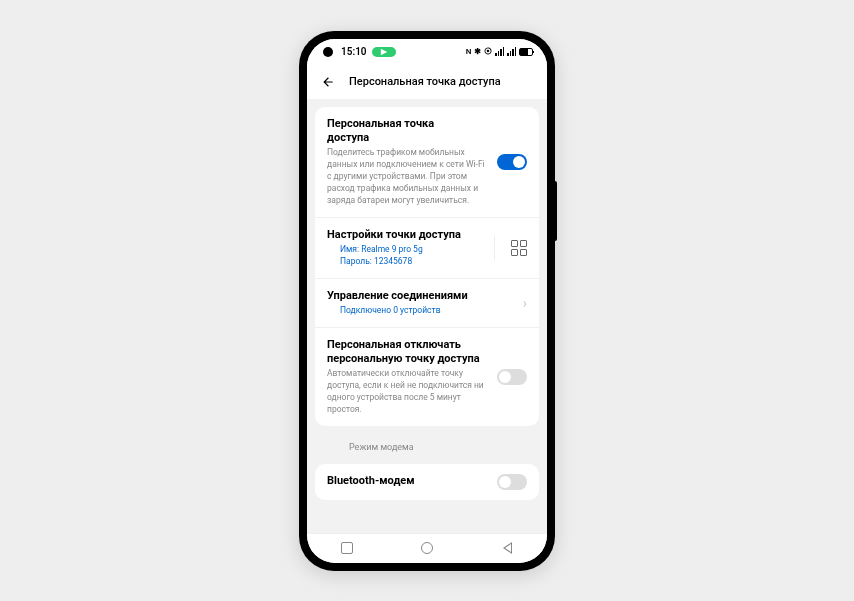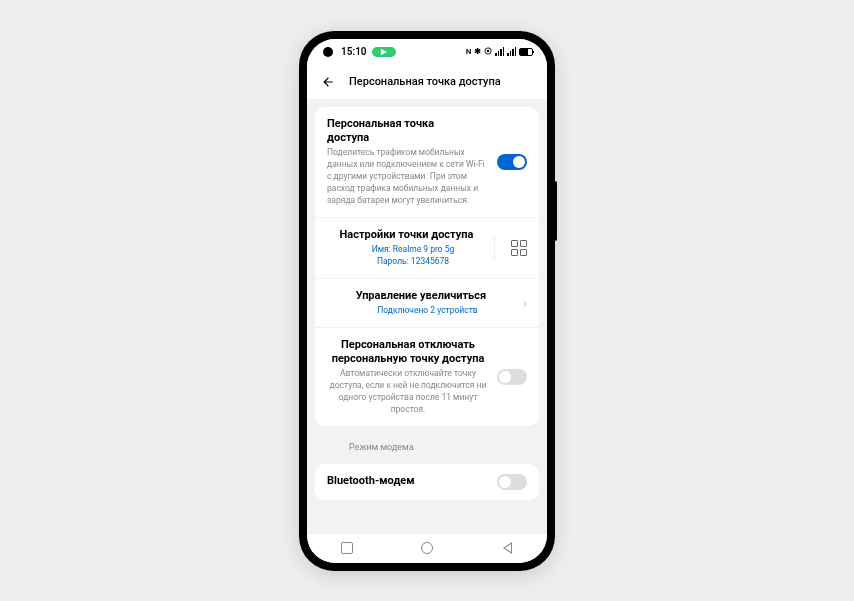--- a/index.html
+++ b/index.html
@@ -131,21 +131,21 @@
     border-radius: 10px;
     overflow: hidden;
   }
   .row {
     padding: 10px 12px;
     display: flex;
     align-items: flex-start;
     gap: 8px;
     position: relative;
   }
-  .row + .row { border-top: 1px solid #f0f0f0; text-align: center; }
+  .row + .row { border-top: 1px solid #f0f0f0; }
   .row-main { flex: 1; min-width: 0; }
   .row-title {
     font-size: 11px;
     font-weight: 700;
     color: #000;
     margin-bottom: 2px;
     line-height: 1.3;
   }
   .row-desc {
     font-size: 8.5px;
@@ -325,30 +325,30 @@
               <span></span>
                 <span></span>
                 <span></span>
                 <span></span>
             </div>
           </div>
         </div>
 
         <div class="row">
           <div class="row-main">
-            <div class="row-title">Управление увеличиться</div>
-            <div class="row-sub">Подключено 2 устройств</div>
+            <div class="row-title">Управление соединениями</div>
+            <div class="row-sub">Подключено 0 устройств</div>
           </div>
           <div class="chevron">›</div>
         </div>
 
         <div class="row">
           <div class="row-main">
             <div class="row-title">Персональная отключать персональную точку доступа</div>
-            <div class="row-desc">Автоматически отключайте точку доступа, если к ней не подключится ни одного устройства после 11 минут простоя.</div>
+            <div class="row-desc">Автоматически отключайте точку доступа, если к ней не подключится ни одного устройства после 5 минут простоя.</div>
           </div>
           <div class="row-action">
             <div class="toggle toggle-off"></div>
           </div>
         </div>
       </div>
 
       <div class="section-label">Режим модема</div>
 
       <div class="card">

